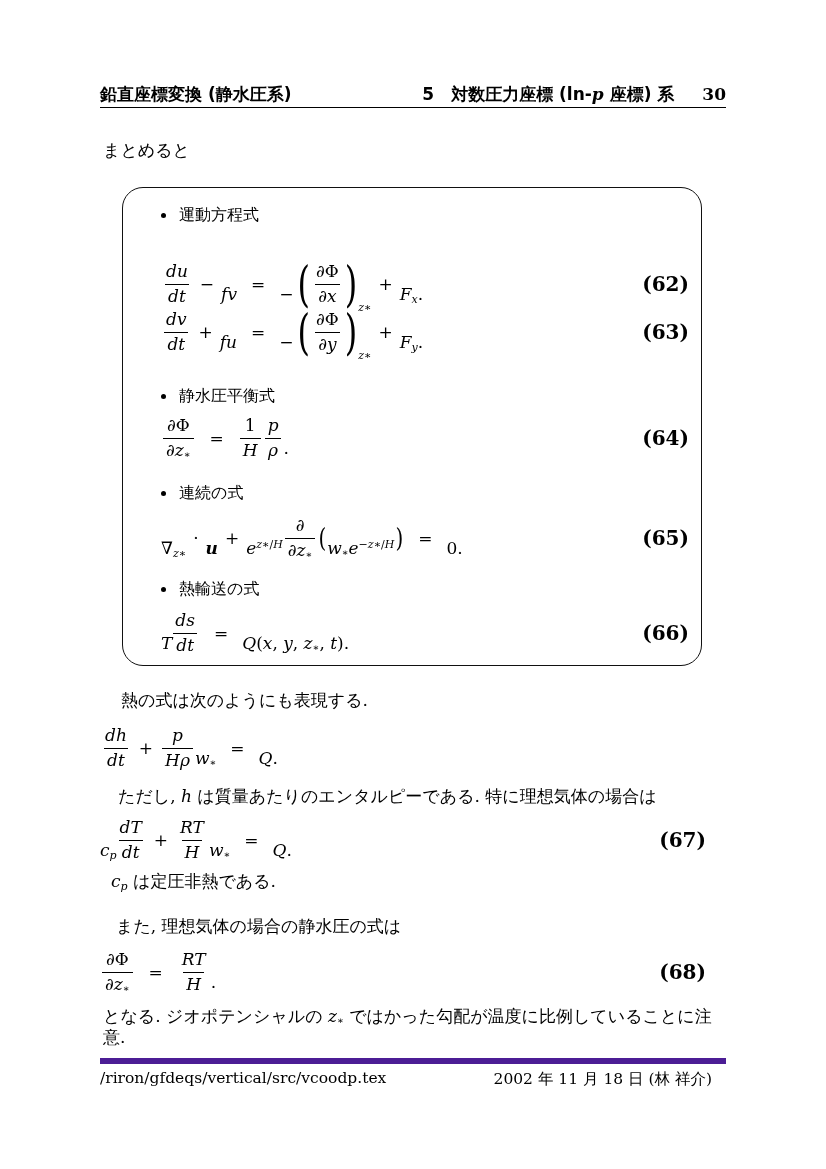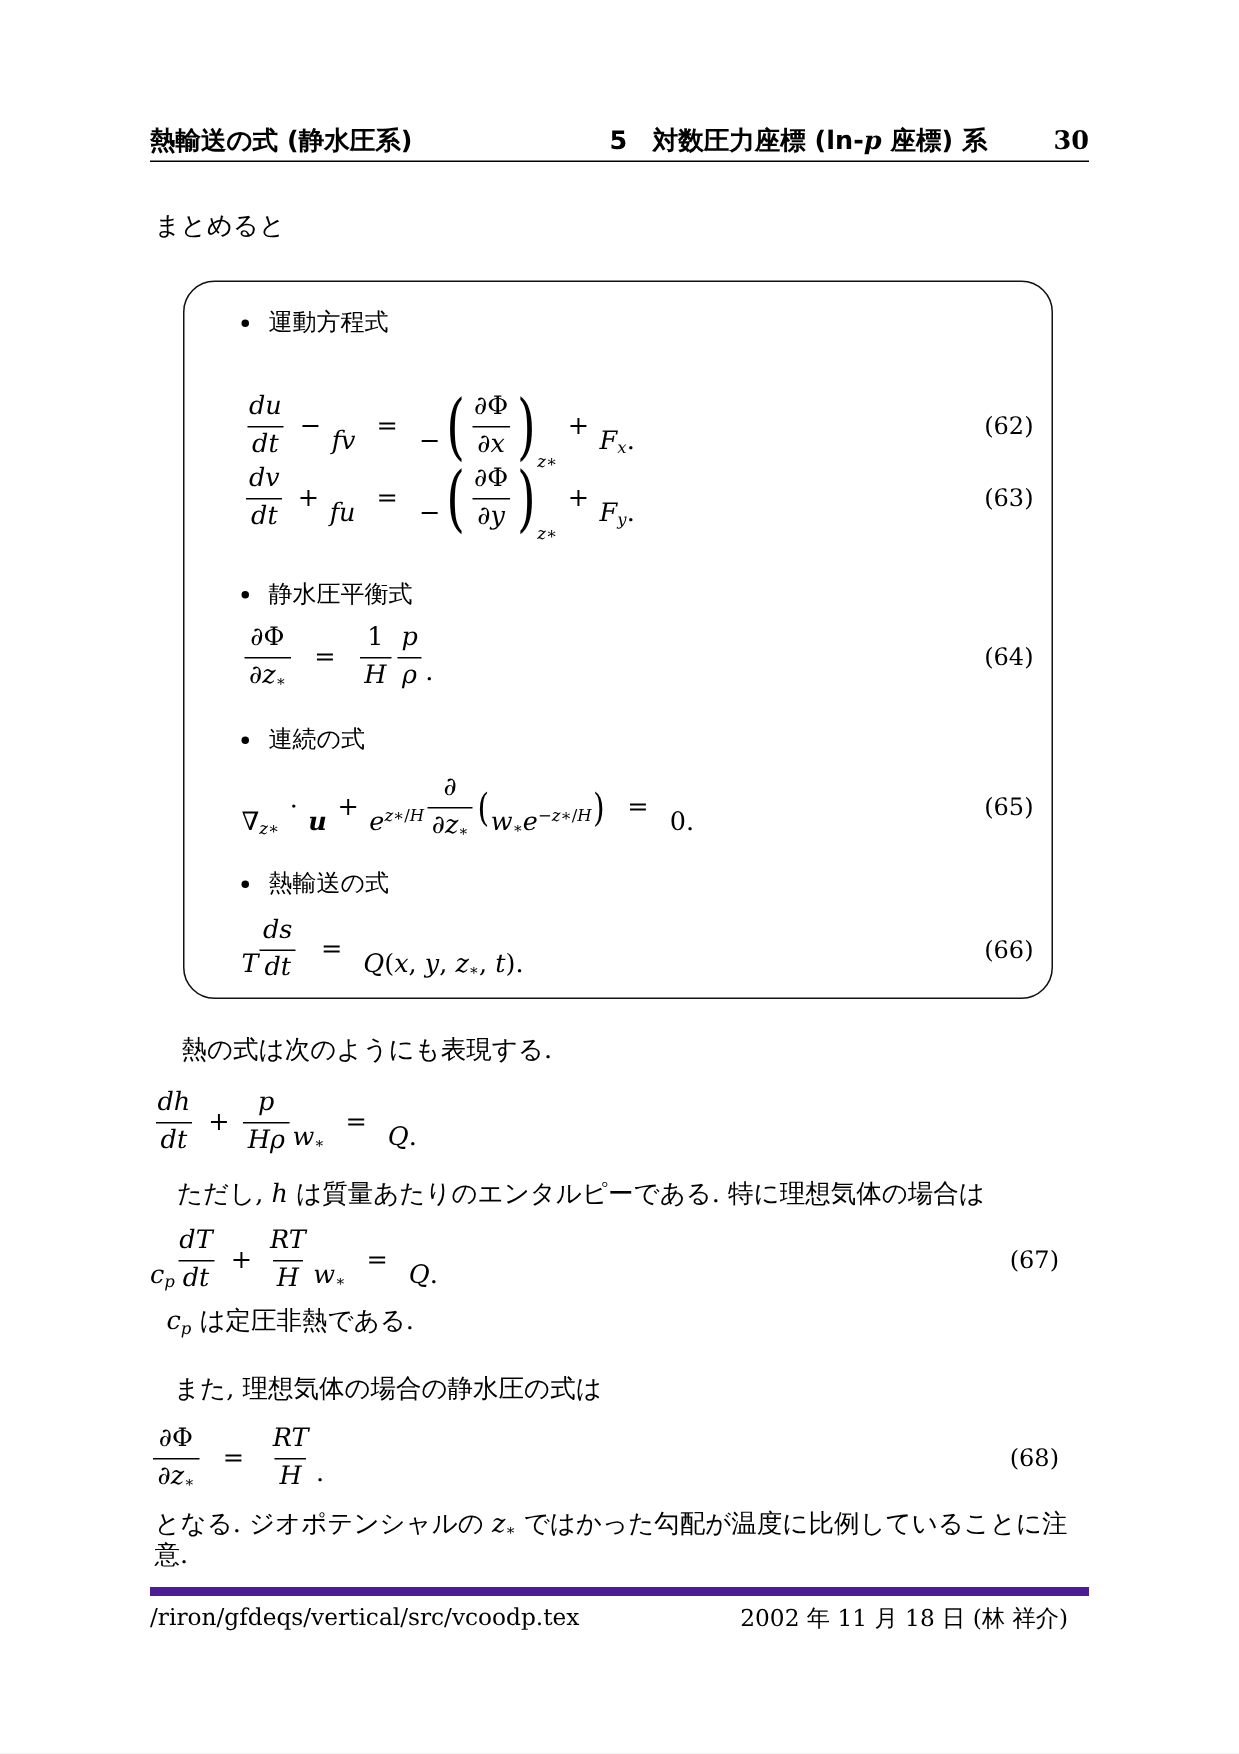--- a/index.html
+++ b/index.html
@@ -12,38 +12,38 @@
   
   .header {
     position:absolute; left:100px; top:84px; width:626px; height:23px;
     border-bottom:1.5px solid #000;
     display:flex; justify-content:space-between; align-items:flex-start;
   }
   .h-left, .h-sec {
     font-family:"DejaVu Sans","Liberation Sans",sans-serif;
     font-weight:bold; font-size:17px; line-height:20px; white-space:nowrap;
   }
-  .h-right { display:flex; gap:44px; align-items:flex-start; }
+  .h-right { display:flex; gap:28px; align-items:flex-start; }
   .h-sec i { font-family:"DejaVu Serif",serif; font-style:italic; }
   .h-page { font-weight:bold; font-size:17px; line-height:20px; }
   
   .intro { position:absolute; left:103px; top:139px; font-size:17px; }
   
   .eqbox {
     position:absolute; left:122px; top:187px; width:580px; height:479px;
     border:1px solid #111; border-radius:21px; box-sizing:border-box;
     padding:16px 12px 0 38px;
   }
   .bullet { display:flex; align-items:center; height:22px; }
   .bdot { width:5px; height:5px; border-radius:50%; background:#000; margin-right:13px; flex:0 0 auto; }
   .blabel { font-size:16px; line-height:22px; }
   
   .eq { position:relative; display:flex; font-size:17px; }
   .eqbody { display:inline-flex; align-items:center; }
-  .eqnum { position:absolute; right:0; top:50%; transform:translateY(-50%); font-size:16px; }
+  .eqnum { position:absolute; right:0; top:50%; transform:translateY(-50%); font-size:20px;font-weight:bold; }
   .beq { position:absolute; left:100px; width:626px; }
   .beq .eqnum { right:20px; }
   .fr { display:inline-flex; flex-direction:column; align-items:center; margin:0 2px; }
   .fr.tight { margin-left:0; }
   .fn { display:block; padding:0 3px 2px; line-height:1.15; white-space:nowrap; }
   .fd { display:block; border-top:1px solid #000; padding:2px 3px 0; line-height:1.15; white-space:nowrap; }
   .op  { margin:0 7px; }
   .rel { margin:0 14px; }
   .run.neg { margin-right:3px; }
   .run { line-height:1.3; white-space:nowrap;margin-top:19px; }
@@ -69,21 +69,21 @@
     display:flex; justify-content:space-between; font-size:15.5px;
   }
   .f-date { padding-right:14px; }
 </style>
 </head>
 <body>
 
 <div class="page">
 
   <div class="header">
-    <span class="h-left">熱輸送の式 (静水圧系)</span>
+    <span class="h-left">鉛直座標変換 (静水圧系)</span>
     <span class="h-right">
       <span class="h-sec">5 対数圧力座標 (ln-<i>p</i> 座標) 系</span>
       <span class="h-page">30</span>
     </span>
   </div>
 
   <div class="intro">まとめると</div>
 
   <div class="eqbox">
     <div class="bullet">

